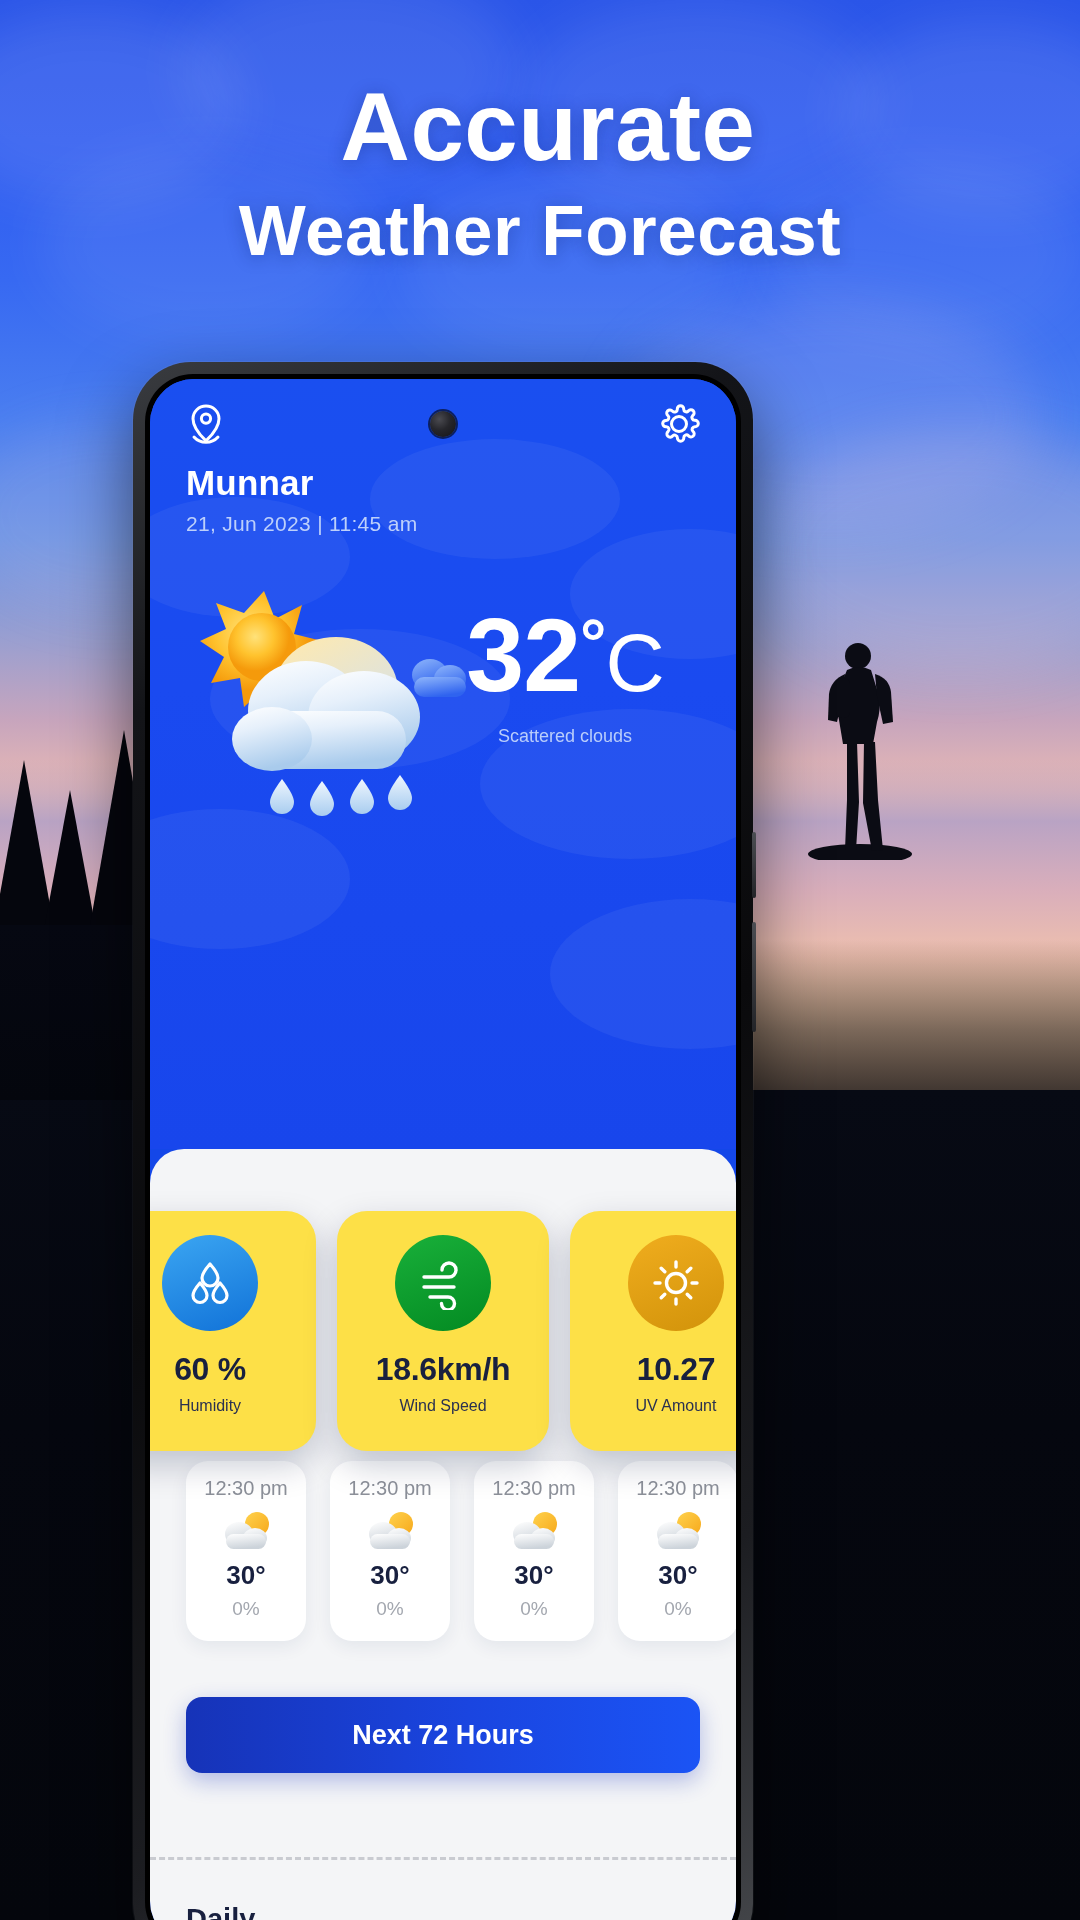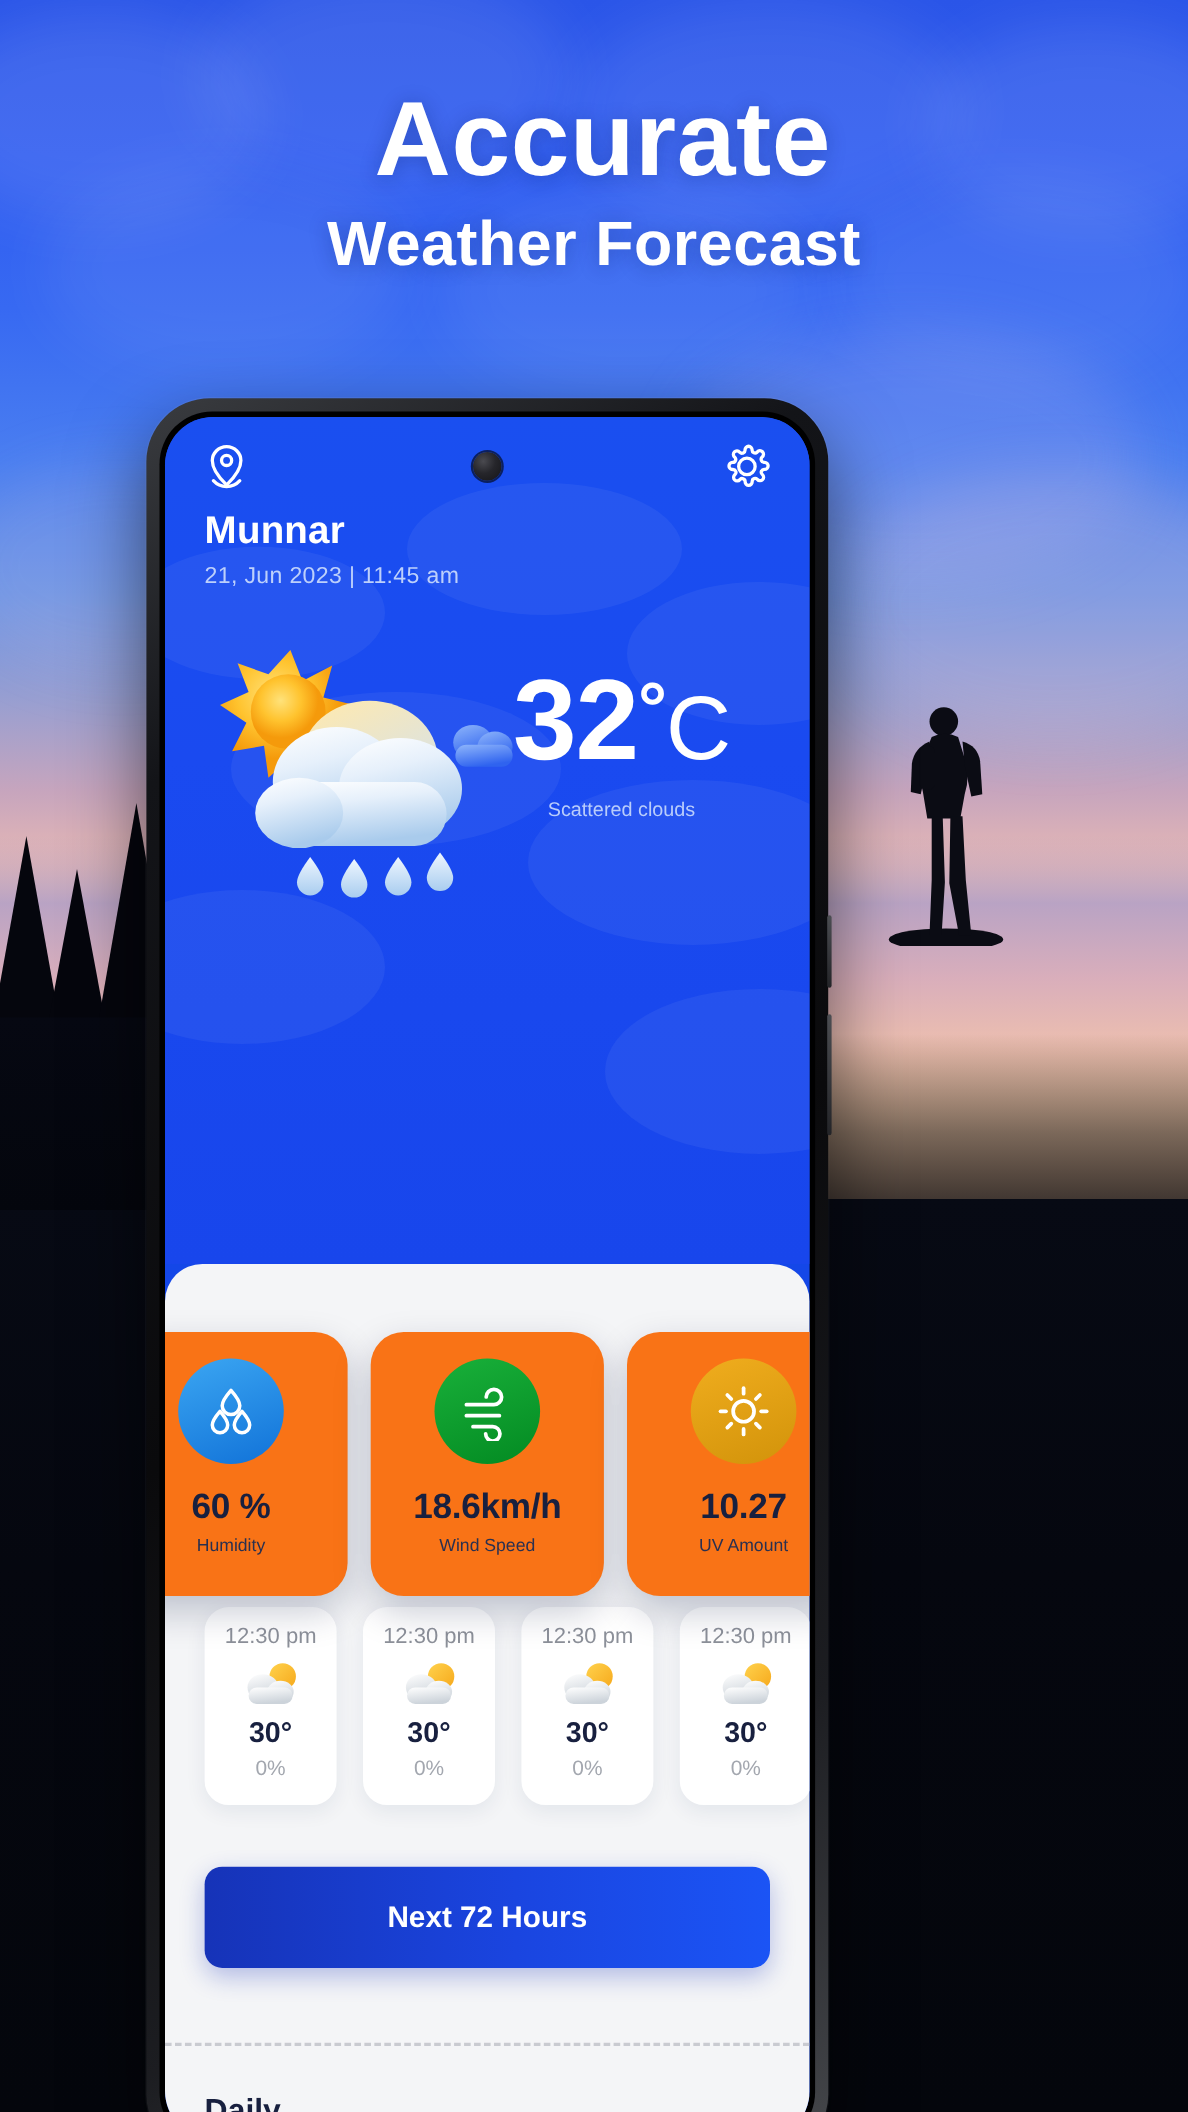--- a/index.html
+++ b/index.html
@@ -47,21 +47,21 @@
   .hiker { position:absolute; right:160px; top:630px; width:120px; height:230px; }
 
   
   .headline {
     position:absolute; left:0; right:0; top:75px;
     text-align:center; color:#fff;
     letter-spacing:.5px; z-index:6;
     text-shadow:0 2px 18px rgba(10,30,110,.32);
   }
   .headline .l1 { font-size:96px; font-weight:700; line-height:1.08;padding-left:16px; }
-  .headline .l2 { font-size:57px; font-weight:700; line-height:1.12; margin-top:12px; }
+  .headline .l2 { font-size:71px; font-weight:700; line-height:1.12; margin-top:12px; }
 
   
   #phone {
     position:absolute; left:133px; top:362px;
     width:620px; height:1600px; z-index:10;
   }
   .phone-frame {
     position:absolute; inset:0;
     border-radius:58px;
     background:linear-gradient(150deg,#3a3c40 0%,#131418 18%,#0a0a0c 50%,#1c1d21 78%,#46484c 100%);
@@ -128,21 +128,21 @@
     position:absolute; right:236px; top:48px; width:70px; height:46px;
     z-index:-1;
   }
 
   
   .stats {
     position:absolute; left:-46px; right:-46px; top:832px; height:240px;
     display:flex; justify-content:space-between; z-index:60;
   }
   .stat-card {
-    width:212px; height:240px; background:#f97316; border-radius:30px;
+    width:212px; height:240px; background:#fde047; border-radius:30px;
     box-shadow:0 14px 34px rgba(6,18,60,.22);
     display:flex; flex-direction:column; align-items:center; padding-top:24px;
   }
   .stat-ic { width:96px; height:96px; border-radius:50%; display:flex; align-items:center; justify-content:center; }
   .ic-hum { background:linear-gradient(160deg,#3ba6f2 0%,#1172d8 100%); }
   .ic-wind{ background:linear-gradient(160deg,#19b03a 0%,#038a22 100%); }
   .ic-uv  { background:linear-gradient(160deg,#f0ad1e 0%,#d2930a 100%); }
   .stat-val { font-size:32px; font-weight:700; color:#18203f; margin-top:20px; letter-spacing:-.3px; white-space:nowrap; }
   .stat-lbl { font-size:16px; color:#2a3050; margin-top:9px; }
 
@@ -163,21 +163,21 @@
     flex:0 0 auto; width:120px; height:180px; background:#fff; border-radius:22px;
     box-shadow:0 6px 18px rgba(20,40,90,.07);
     display:flex; flex-direction:column; align-items:center; padding-top:16px;
   }
   .hr-time { font-size:20px; color:#8c9099; }
   .hr-ic { width:62px; height:46px; margin-top:8px; }
   .hr-temp { font-size:26px; font-weight:700; color:#18203f; margin-top:6px; }
   .hr-pop { font-size:19px; color:#a3a7af; margin-top:7px; }
 
   .next-btn {
-    position:absolute; left:36px; right:36px; top:548px; height:92px;
+    position:absolute; left:36px; right:36px; top:548px; height:76px;
     border-radius:16px; border:0; cursor:pointer;
     background:linear-gradient(90deg,#1633b8 0%,#1a45e0 55%,#1b54f5 100%);
     color:#fff; font-size:27px; font-weight:700;
     font-family:"Liberation Sans", sans-serif;
     box-shadow:0 8px 22px rgba(22,51,184,.3);
   }
   .dashed {
     position:absolute; left:0; right:0; top:708px; height:0;
     border-top:3px dashed #c9cbd1;
   }

